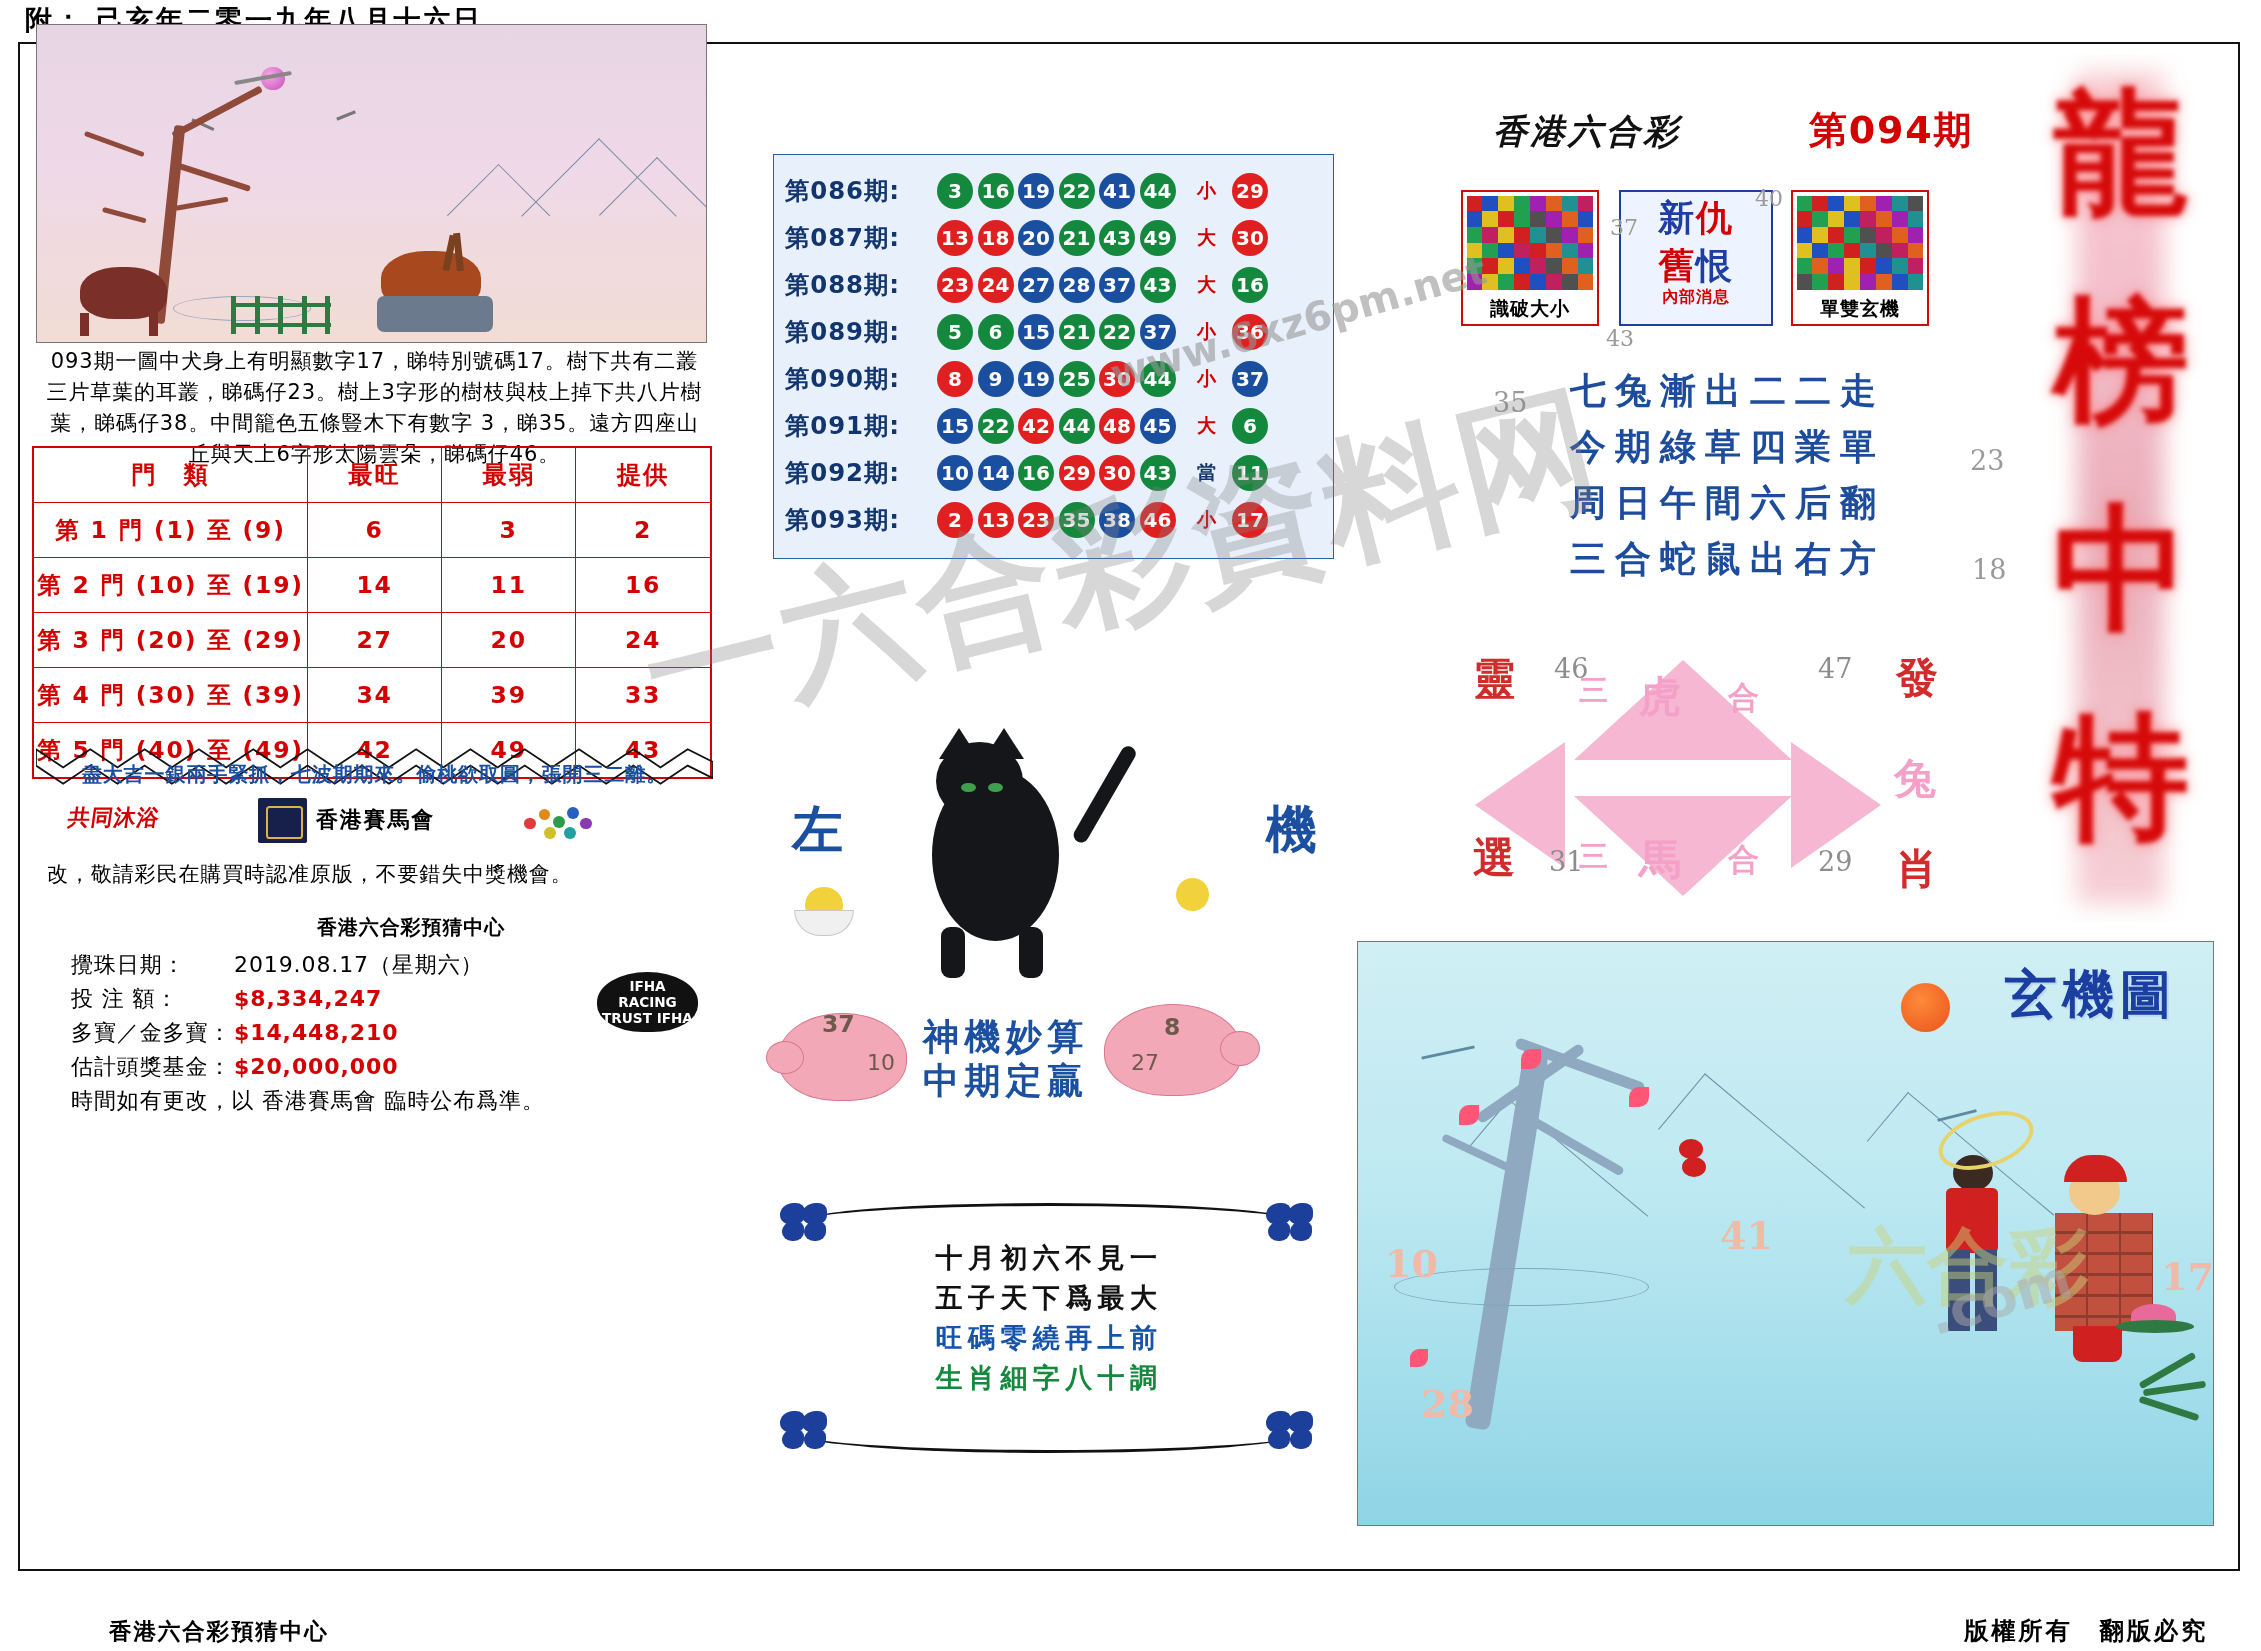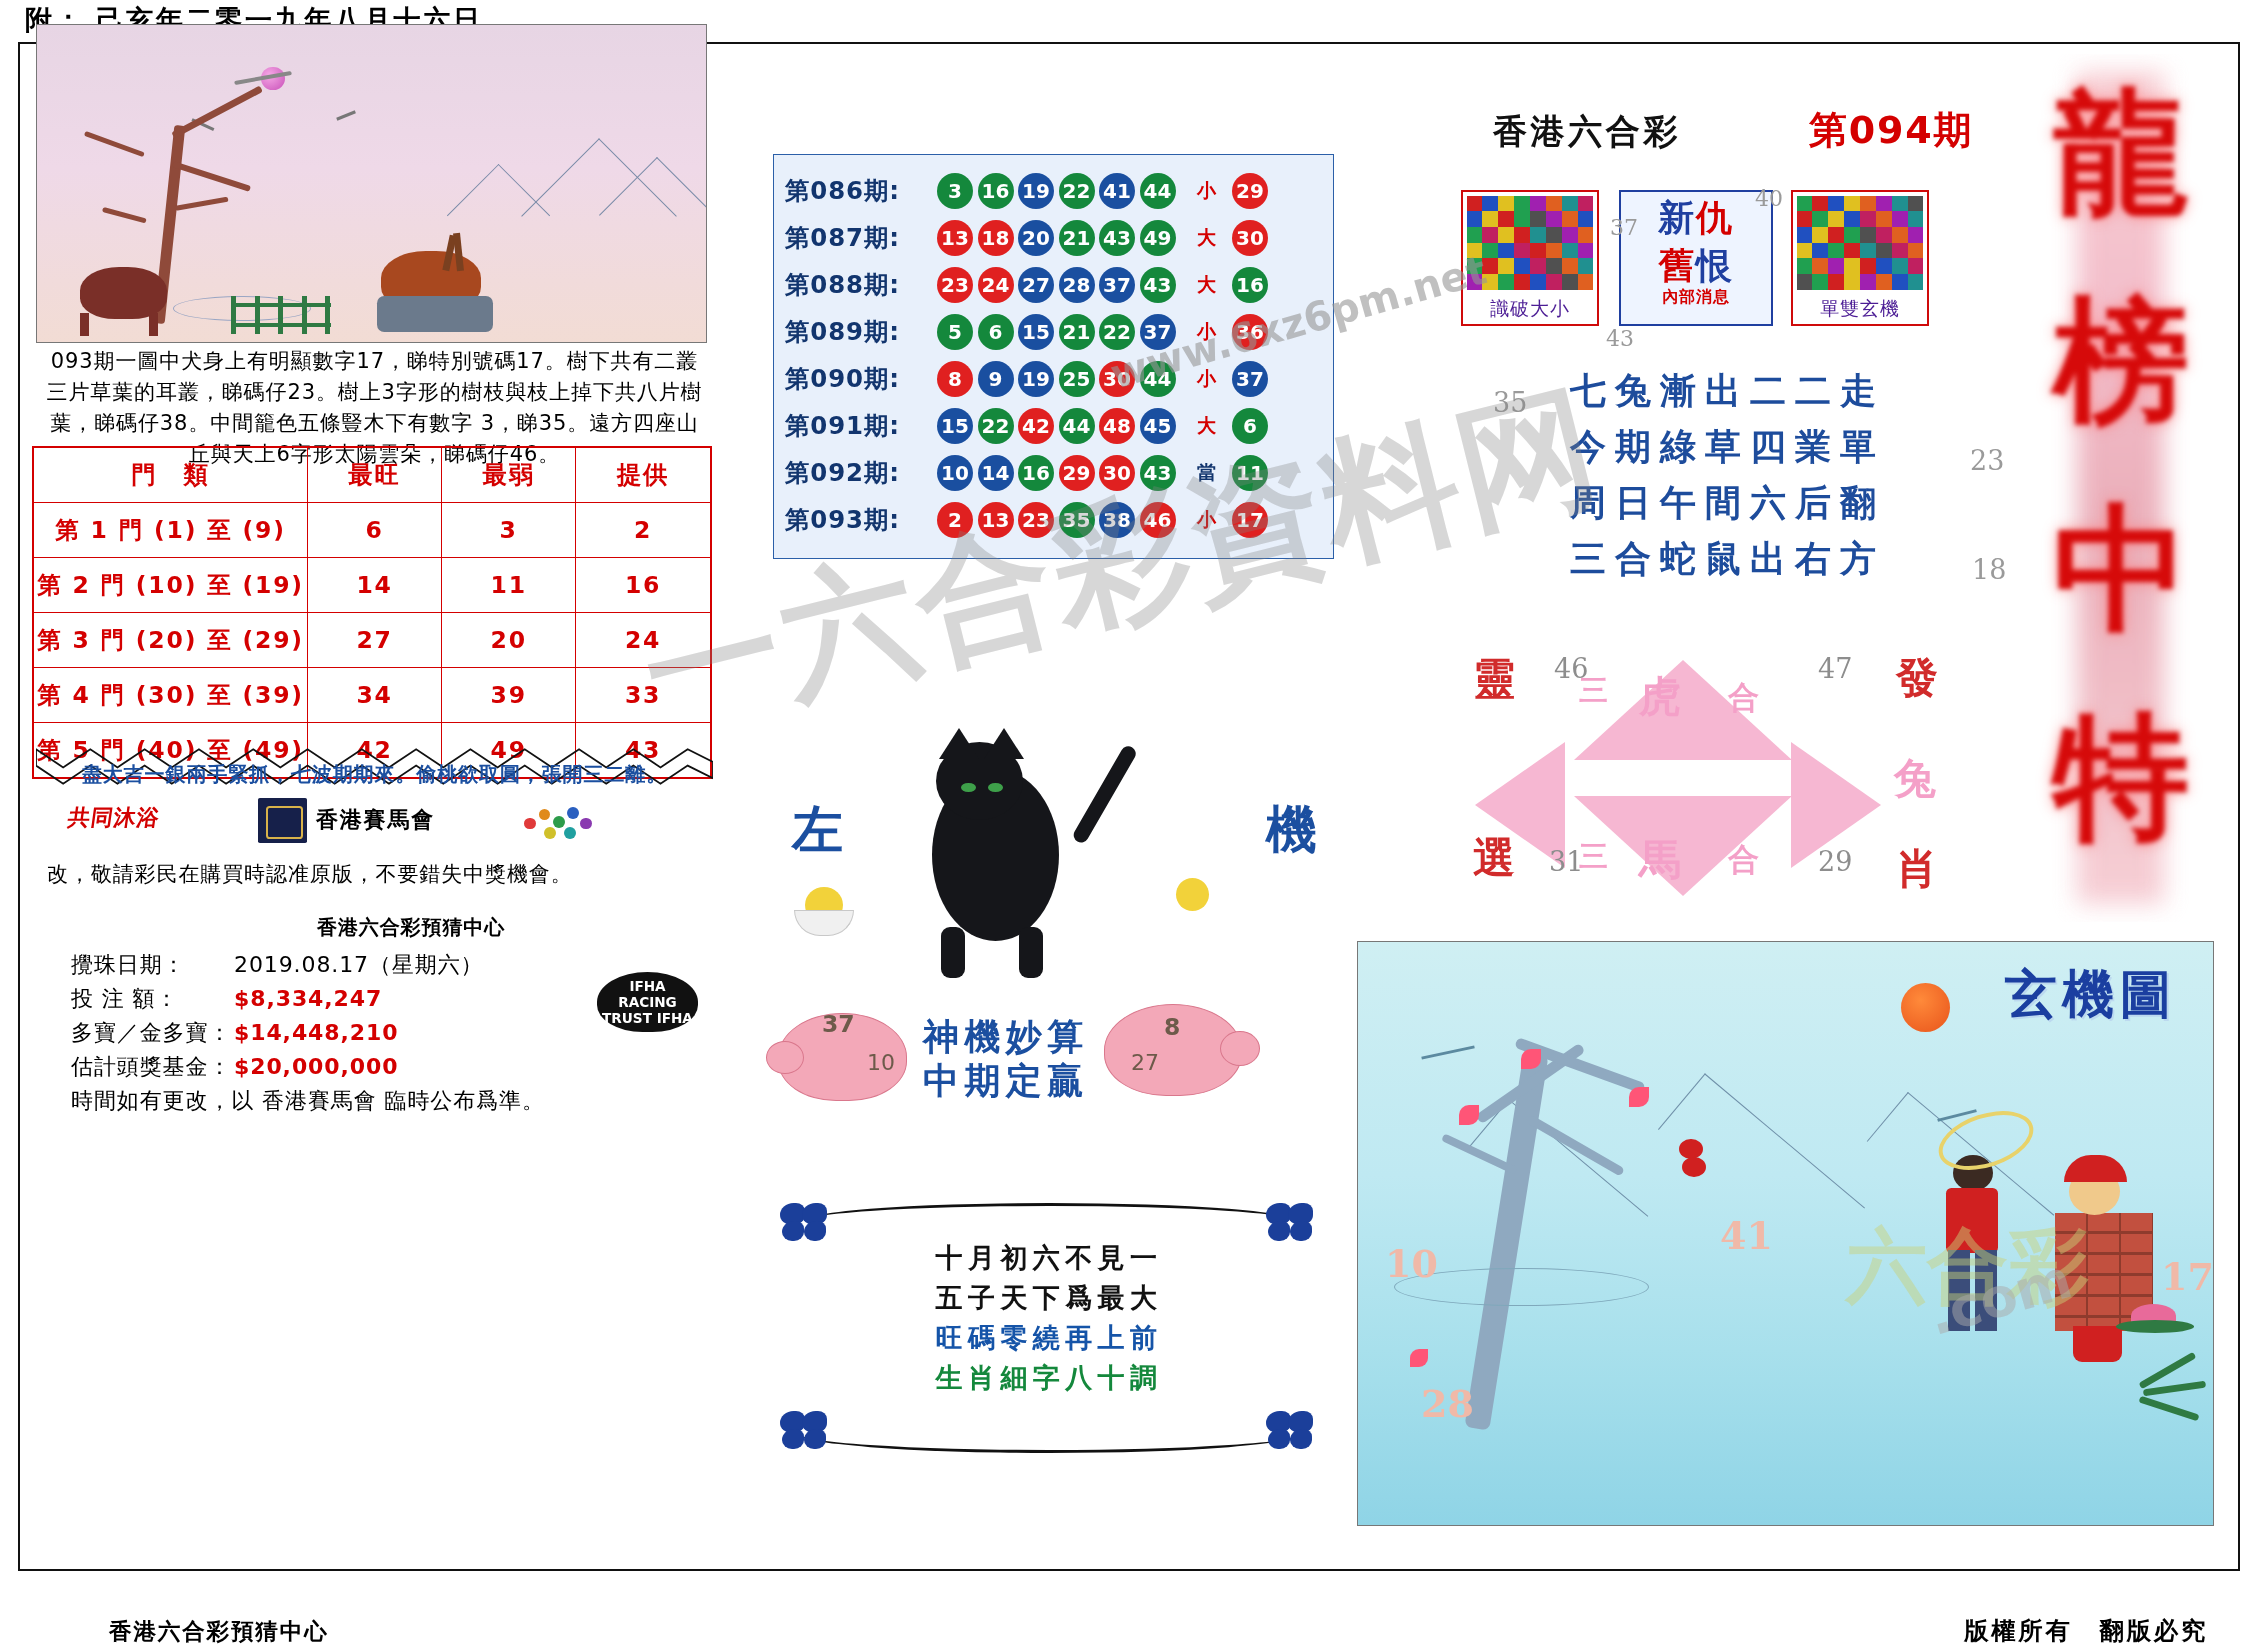--- a/index.html
+++ b/index.html
@@ -377,20 +377,21 @@
 
   
   .hk-title {
     position: absolute;
     left: 1493px;
     top: 109px;
     font-size: 34px;
     font-weight: bold;
     letter-spacing: 3.6px;
     color: #111;
+    font-style: italic;
   }
   .hk-issue {
     position: absolute;
     left: 1809px;
     top: 105px;
     font-size: 38px;
     font-weight: bold;
     color: #d40000;
     letter-spacing: 1.8px;
   }
@@ -404,21 +405,21 @@
     background: #fff;
   }
   .mini-box .grid {
     position: absolute; left: 3.6px; top: 3.6px; right: 3.6px; height: 94px;
     display: grid;
     grid-template-columns: repeat(8, 1fr);
     grid-template-rows: repeat(6, 1fr);
   }
   .mini-box .cap {
     position: absolute; bottom: 1.8px; left: 0; right: 0;
-    text-align: center; font-size: 19px; font-weight: normal; color: #4c1d95;
+    text-align: center; font-size: 19px; font-weight: bold; color: #000000;
     letter-spacing: 0.9px;
   }
   .mini-mid {
     position: absolute;
     width: 154px; height: 136px;
     border: 2.7px solid #1f3fa0;
     box-sizing: border-box;
     background: #eef4ff;
     text-align: center;
   }

